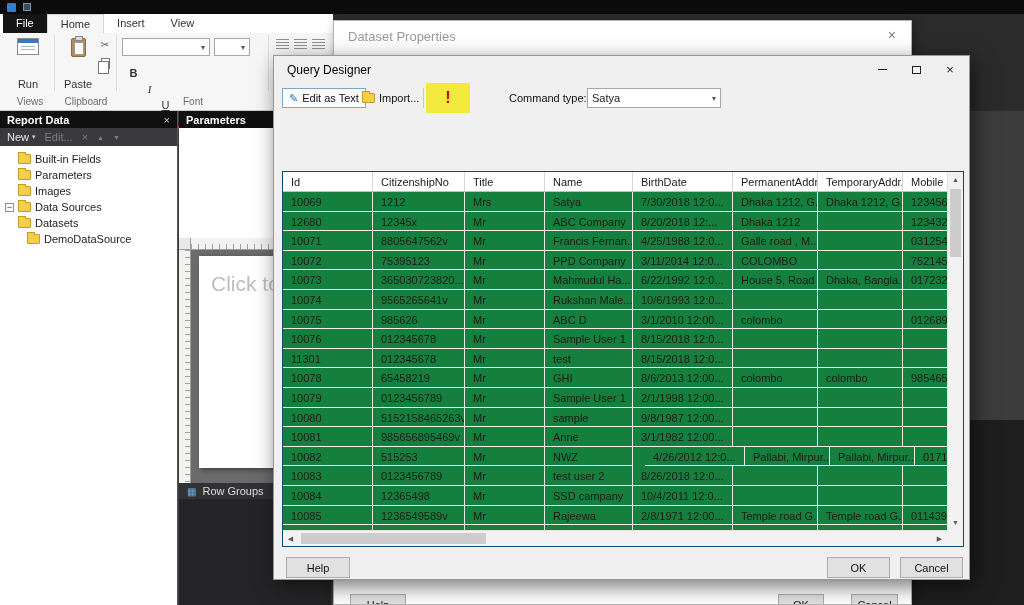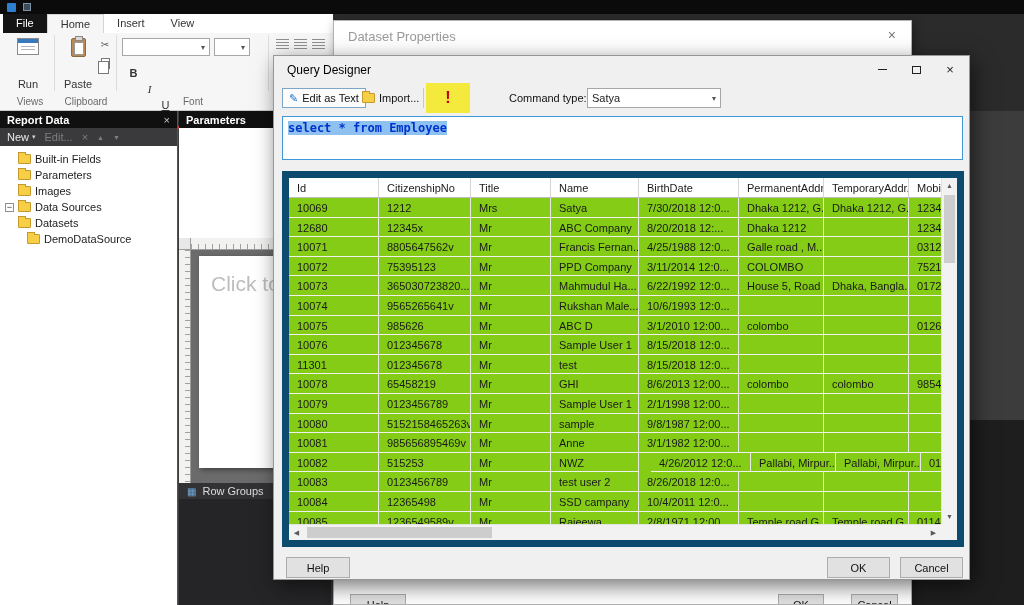--- a/index.html
+++ b/index.html
@@ -84,21 +84,21 @@
   .pencil-icon{color:#2277cc;font-size:11px;}
   .qd-flatbtn{position:absolute;left:88px;top:5px;height:20px;display:flex;align-items:center;gap:4px;font-size:11px;color:#111;}
   .tsep{position:absolute;left:149px;top:5px;width:1px;height:20px;background:#c9c9c9;}
   .hl-marker{position:absolute;left:152px;top:0;width:44px;height:30px;background:#f3ea3d;display:flex;align-items:center;justify-content:center;}
   .excl{color:#c40000;font-weight:bold;font-size:16px;}
   .cmd-label{position:absolute;left:235px;top:9px;font-size:11px;color:#111;}
   .cmd-combo{position:absolute;left:313px;top:5px;width:134px;height:20px;}
   .sql-box{position:absolute;left:8px;top:60px;width:681px;height:44px;background:#fff;border:1px solid #3f97d8;padding:4px 5px;box-sizing:border-box;font-family:"DejaVu Sans Mono",monospace;font-size:12px;}
   .sql-sel{background:#8ec1ef;color:#0033cc;font-weight:bold;}
 
-  .grid{position:absolute;left:8px;top:115px;width:682px;height:376px;background:#84cc16;border:7px solid #0c4a6e;box-sizing:border-box;}
+  .grid{position:absolute;left:8px;top:115px;width:682px;height:376px;background:#15803d;border:1px solid #0c4a6e;box-sizing:border-box;}
   .grid-header{display:flex;height:20px;background:#fff;border-bottom:1px solid #c0c0c0;width:666px;box-sizing:border-box;}
   .gh-cell{font-size:11px;color:#1a1a1a;padding:4px 4px 0 8px;border-right:1px solid #d6d6d6;overflow:hidden;white-space:nowrap;flex:none;box-sizing:border-box;}
   .grid-rows{width:666px;height:340px;overflow:hidden;}
   .grid-row{display:flex;height:19.6px;}
   .gc{font-size:11px;color:#1a1a1a;padding:4px 3px 0 8px;border-right:1px solid #e8e8e8;border-bottom:1px solid #f0f0f0;overflow:hidden;white-space:nowrap;flex:none;box-sizing:border-box;}
   .vscroll{position:absolute;right:0;top:0;bottom:16px;width:16px;background:#f2f2f2;border-left:1px solid #e2e2e2;box-sizing:border-box;}
   .hscroll{position:absolute;left:0;bottom:0;right:16px;height:16px;background:#f2f2f2;border-top:1px solid #e2e2e2;box-sizing:border-box;}
   .corner{position:absolute;right:0;bottom:0;width:16px;height:16px;background:#f2f2f2;}
   .sarr{position:absolute;width:100%;height:15px;display:flex;align-items:center;justify-content:center;font-size:7px;color:#5a5a5a;}
   .vscroll .sarr.top{top:0;} .vscroll .sarr.bottom{bottom:0;}
@@ -270,23 +270,20 @@
       <span class="tsep"></span>
       <div class="hl-marker">
         <span class="excl">!</span>
       </div>
       <span class="cmd-label">Command type:</span>
       <div class="combo cmd-combo">
         <span>Satya</span>
         <span class="arr">▾</span>
       </div>
     </div>
-    <div class="sql-box">
-      <span class="sql-sel">select * from Employee</span>
-    </div>
     <div class="grid">
       <div id="grid-header" class="grid-header">
           <div class="gh-cell" style="width: 90px;">Id</div>
           <div class="gh-cell" style="width: 92px;">CitizenshipNo</div>
           <div class="gh-cell" style="width: 80px;">Title</div>
           <div class="gh-cell" style="width: 88px;">Name</div>
           <div class="gh-cell" style="width: 100px;">BirthDate</div>
           <div class="gh-cell" style="width: 85px;">PermanentAddr...</div>
           <div class="gh-cell" style="width: 85px;">TemporaryAddr...</div>
           <div class="gh-cell" style="width: 46px;">Mobile</div>

